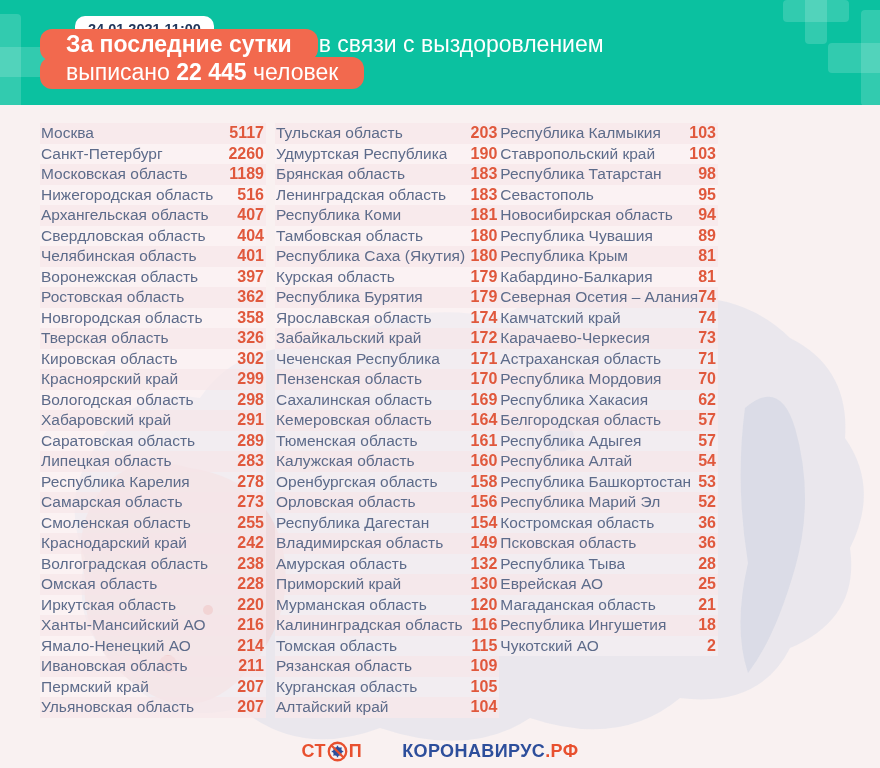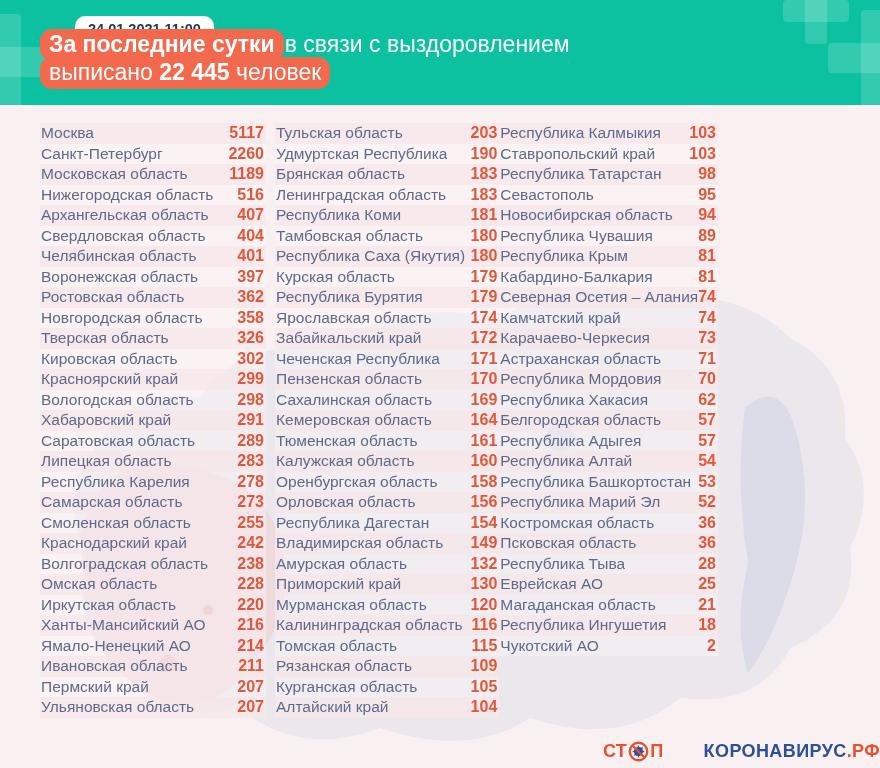--- a/index.html
+++ b/index.html
@@ -37,21 +37,21 @@
   .plus-right .vbar{width:30px;} .plus-right .hbar{height:30px;}
   .date-pill{
     position:absolute;left:75px;top:16px;
     background:#ffffff;color:var(--pill_text);
     font-size:14.5px;font-weight:bold;
     padding:5px 13px 6px;border-radius:10px;
   }
   .bline{position:absolute;left:40px;color:#ffffff;font-size:23px;line-height:1;white-space:nowrap;}
   .bline1{top:29px;}
   .bline2{top:57px;}
-  .hl{background:var(--highlight);display:inline-block;padding:4px 9px 5px;border-radius:12px;}
+  .hl{background:var(--highlight);display:inline-block;padding:4px 26px 5px;border-radius:12px;}
   .hl b{font-weight:bold;}
   .bline .rest{margin-left:1px;}
   
   .map{position:absolute;left:0;top:108px;z-index:0;}
   
   .table-wrap{
     position:absolute;top:123px;left:0;width:764px;
     display:flex;justify-content:space-between;
     padding:0 46px 0 40px;z-index:2;
   }
@@ -64,21 +64,21 @@
   .row:nth-child(odd){background:rgba(247,232,234,0.78);}
   .row:nth-child(even){background:rgba(252,245,246,0.45);}
   .rname{
     color:var(--region_text);font-size:15.5px;white-space:nowrap;
     overflow:hidden;
   }
   .rval{color:var(--number);font-size:16px;font-weight:bold;}
   
   .footer{
     position:absolute;left:0;bottom:6px;width:880px;
-    display:flex;justify-content:flex-end;align-items:center;z-index:2;
+    display:flex;justify-content:center;align-items:center;z-index:2;
   }
   .logo{display:flex;align-items:center;font-size:18px;font-weight:bold;letter-spacing:.4px;}
   .logo .orange{color:var(--logo_orange);}
   .logo .blue{color:var(--logo_blue);padding-left:40px;}
   .logo svg{margin:0 1px;display:block;}
 </style>
 </head>
 <body>
 
 <svg class="map" width="880" height="660" viewBox="0 0 880 660">

